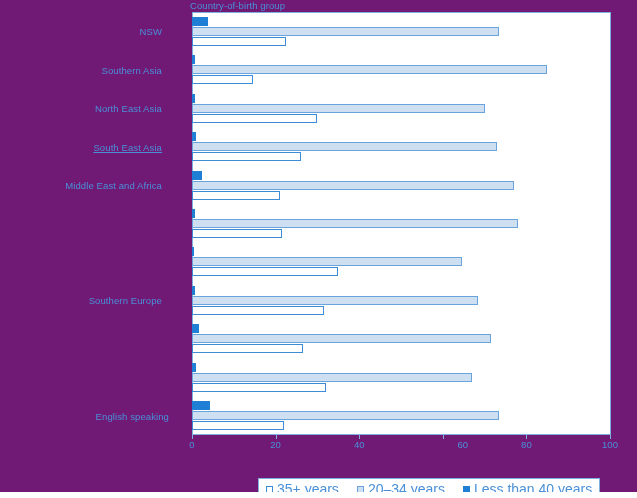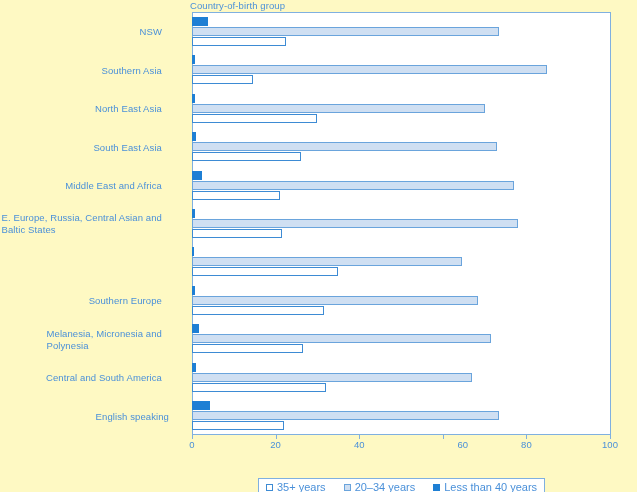--- a/index.html
+++ b/index.html
@@ -7,21 +7,21 @@
     padding: 0;
     background: #ffffff;
   }
   body {
     font-family: "Liberation Sans", sans-serif;
   }
   #chart-root {
     position: relative;
     width: 637px;
     height: 492px;
-    background: #fef9c3;
+    background: #701a75;
     overflow: hidden;
   }
 
   
   .chart-title {
     position: absolute;
     left: 190px;
     top: 0px;
     font-size: 9.5px;
     color: #4a90d9;
@@ -125,21 +125,21 @@
     padding: 2px 7px 3px 7px;
     display: flex;
     align-items: center;
     gap: 18px;
     box-sizing: border-box;
   }
   .legend-item {
     display: flex;
     align-items: center;
     gap: 4px;
-    font-size: 11px;
+    font-size: 14px;
     color: #4a90d9;
     white-space: nowrap;
   }
   .swatch {
     width: 7px;
     height: 7px;
     box-sizing: border-box;
     display: inline-block;
   }
   .sw-white { background: #ffffff; border: 1px solid #3d8bd4; }
@@ -174,38 +174,36 @@
       </div>
       <div class="cat-row" style="top: 88.9091px; height: 38.4545px;">
         <div class="cat-label" style="top: 14.2273px;">North East Asia</div>
         <div class="bars">
           <div class="bar bar-top" style="top: 4.72727px; left: 0px; width: 2.508px;"></div>
           <div class="bar bar-mid" style="top: 14.7273px; left: 0px; width: 292.6px;"></div>
           <div class="bar bar-bot" style="top: 24.7273px; left: 0px; width: 125.4px;"></div>
         </div>
       </div>
       <div class="cat-row" style="top: 127.364px; height: 38.4545px;">
-        <div class="cat-label" style="top: 14.2273px;">South East Asia</div>
+        <div class="cat-label" style="top: 14.2273px; text-decoration: underline;">South East Asia</div>
         <div class="bars">
           <div class="bar bar-top" style="top: 4.72727px; left: 0px; width: 4.18px;"></div>
           <div class="bar bar-mid" style="top: 14.7273px; left: 0px; width: 305.14px;"></div>
           <div class="bar bar-bot" style="top: 24.7273px; left: 0px; width: 108.68px;"></div>
         </div>
       </div>
       <div class="cat-row" style="top: 165.818px; height: 38.4545px;">
         <div class="cat-label" style="top: 14.2273px;">Middle East and Africa</div>
         <div class="bars">
           <div class="bar bar-top" style="top: 4.72727px; left: 0px; width: 9.614px;"></div>
           <div class="bar bar-mid" style="top: 14.7273px; left: 0px; width: 321.86px;"></div>
           <div class="bar bar-bot" style="top: 24.7273px; left: 0px; width: 87.78px;"></div>
         </div>
       </div>
       <div class="cat-row" style="top: 204.273px; height: 38.4545px;">
-        <div class="cat-label" style="top: 8.22727px;">E. Europe, Russia, Central Asian and
-Baltic States</div>
         <div class="bars">
           <div class="bar bar-top" style="top: 4.72727px; left: 0px; width: 2.926px;"></div>
           <div class="bar bar-mid" style="top: 14.7273px; left: 0px; width: 326.04px;"></div>
           <div class="bar bar-bot" style="top: 24.7273px; left: 0px; width: 89.87px;"></div>
         </div>
       </div>
       <div class="cat-row" style="top: 242.727px; height: 38.4545px;">
         <div class="bars">
           <div class="bar bar-top" style="top: 4.72727px; left: 0px; width: 2px;"></div>
           <div class="bar bar-mid" style="top: 14.7273px; left: 0px; width: 269.61px;"></div>
@@ -214,30 +212,27 @@
       </div>
       <div class="cat-row" style="top: 281.182px; height: 38.4545px;">
         <div class="cat-label" style="top: 14.2273px;">Southern Europe</div>
         <div class="bars">
           <div class="bar bar-top" style="top: 4.72727px; left: 0px; width: 2.508px;"></div>
           <div class="bar bar-mid" style="top: 14.7273px; left: 0px; width: 286.33px;"></div>
           <div class="bar bar-bot" style="top: 24.7273px; left: 0px; width: 131.67px;"></div>
         </div>
       </div>
       <div class="cat-row" style="top: 319.636px; height: 38.4545px;">
-        <div class="cat-label" style="top: 8.22727px;">Melanesia, Micronesia and
-Polynesia</div>
         <div class="bars">
           <div class="bar bar-top" style="top: 4.72727px; left: 0px; width: 7.106px;"></div>
           <div class="bar bar-mid" style="top: 14.7273px; left: 0px; width: 298.87px;"></div>
           <div class="bar bar-bot" style="top: 24.7273px; left: 0px; width: 110.77px;"></div>
         </div>
       </div>
       <div class="cat-row" style="top: 358.091px; height: 38.4545px;">
-        <div class="cat-label" style="top: 14.2273px;">Central and South America</div>
         <div class="bars">
           <div class="bar bar-top" style="top: 4.72727px; left: 0px; width: 3.762px;"></div>
           <div class="bar bar-mid" style="top: 14.7273px; left: 0px; width: 280.06px;"></div>
           <div class="bar bar-bot" style="top: 24.7273px; left: 0px; width: 133.76px;"></div>
         </div>
       </div>
       <div class="cat-row" style="top: 396.545px; height: 38.4545px; padding-left: 7px;">
         <div class="cat-label" style="top: 14.2273px;">English speaking</div>
         <div class="bars">
           <div class="bar bar-top" style="top: 4.72727px; left: 0px; width: 17.974px;"></div>

